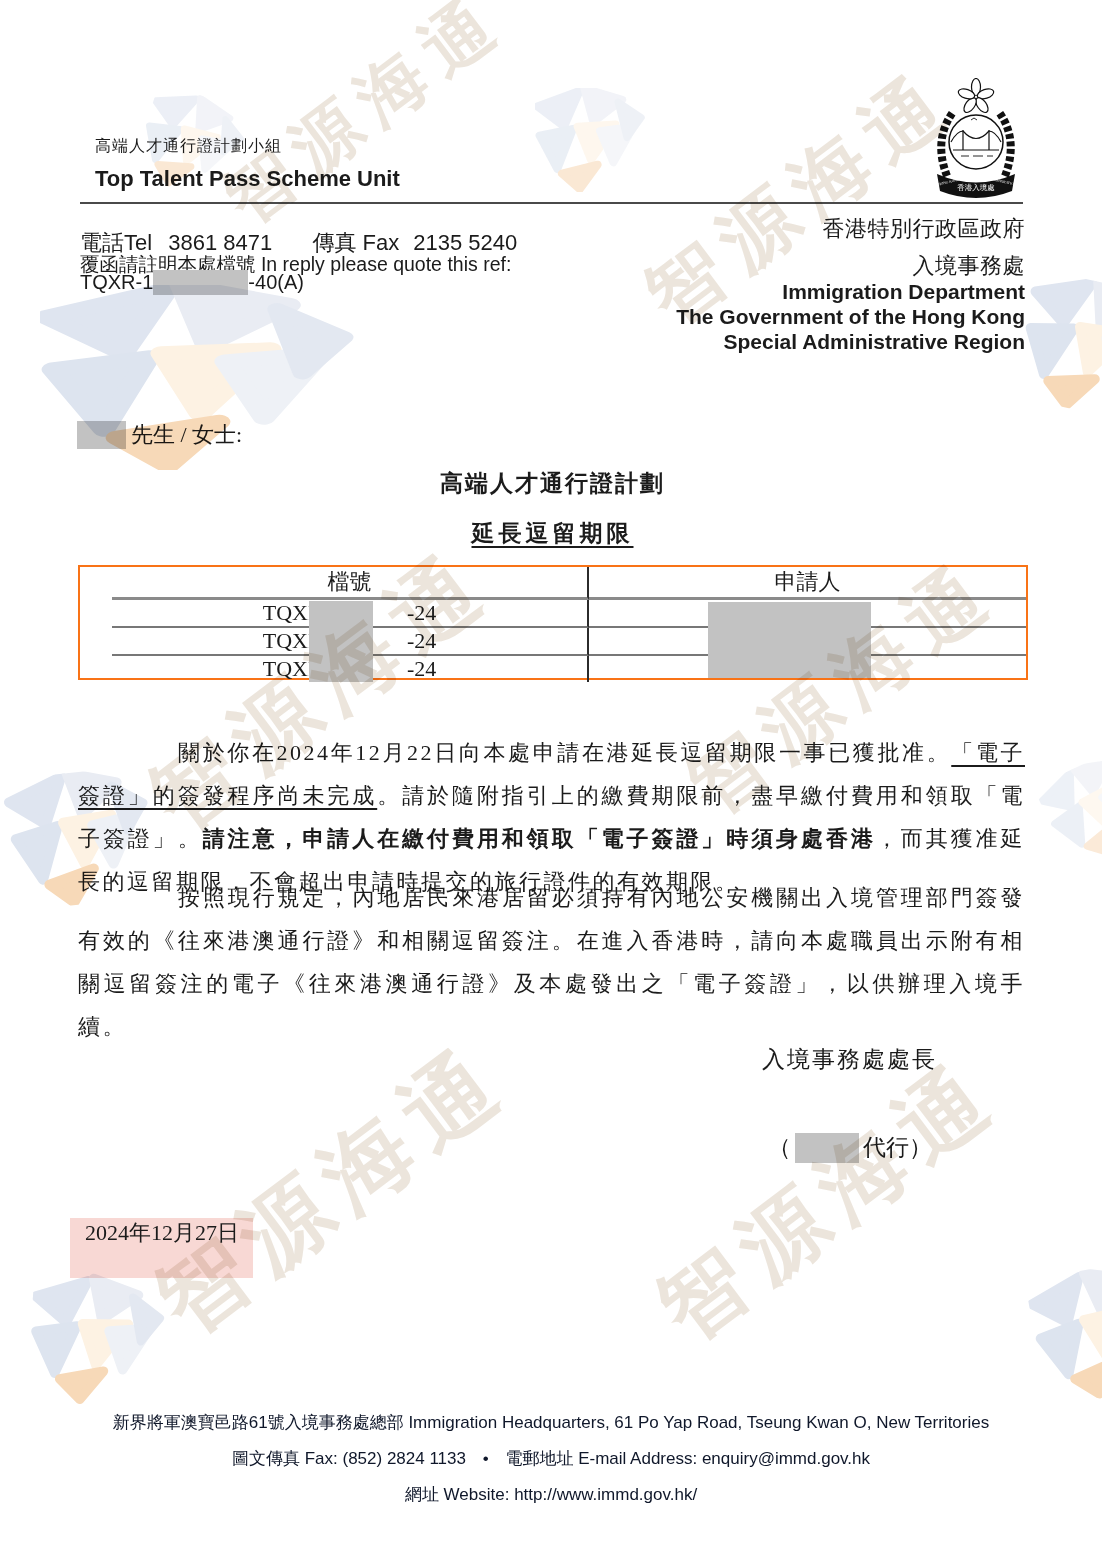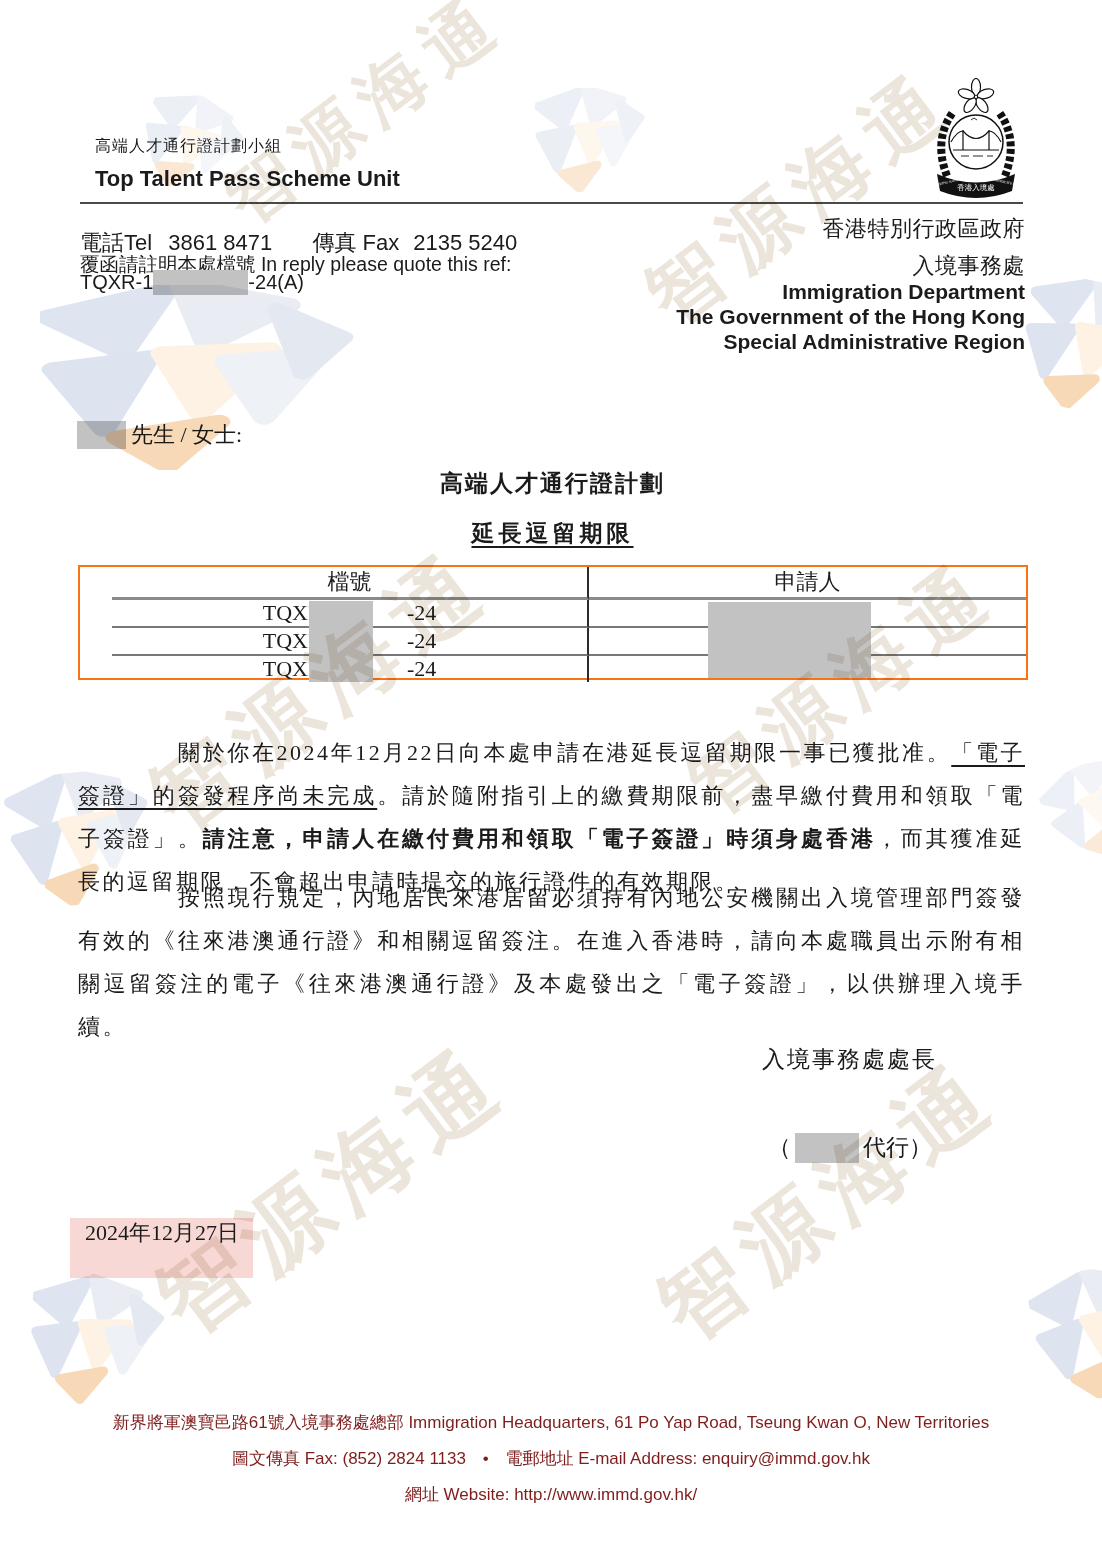--- a/index.html
+++ b/index.html
@@ -54,21 +54,21 @@
   .p1{top:731px;}
   .p2{top:876px;}
   .useg{text-decoration:underline;text-underline-offset:5px;text-decoration-thickness:1.5px;}
   .bseg{font-weight:bold;}
 
   .sig-title{left:762px;top:1044px;font-size:23px;letter-spacing:2px;}
   .sig-row{left:768px;top:1132px;display:flex;align-items:center;font-size:23px;}
   .sig-row .redact{width:64px;height:30px;margin:0 4px;}
 
   
-  .footer-line{left:0;width:1102px;text-align:center;font-size:17px;color:#7f1d1d;
+  .footer-line{left:0;width:1102px;text-align:center;font-size:17px;color:#0f172a;
                font-family:"Liberation Sans","DejaVu Sans",sans-serif;}
   .f1{top:1411px;}
   .f2{top:1447px;}
   .f3{top:1483px;}
   .f2 .sep{margin:0 12px;}
 </style>
 </head>
 <body>
 
 <div class="page">
@@ -80,21 +80,21 @@
   <div class="abs contact1 sans">
     <span>電話Tel</span>
     <span style="margin-left:10px;">3861 8471</span>
     <span style="margin-left:34px;">傳真 Fax</span>
     <span style="margin-left:8px;">2135 5240</span>
   </div>
   <div class="abs contact2 sans">覆函請註明本處檔號 In reply please quote this ref:</div>
   <div class="abs refline sans">
     <span>TQXR-1</span>
     <span class="redact" style="width:95px;height:25px;"></span>
-    <span>-24(A)</span>
+    <span>-40(A)</span>
   </div>
 
   <svg class="abs emblem" width="102" height="126" viewBox="0 0 102 126">
     <g stroke="#111" fill="#fff" stroke-width="1.2">
       <ellipse cx="51" cy="9" rx="4.5" ry="8.5"></ellipse>
       <ellipse cx="51" cy="9" rx="4.5" ry="8.5" transform="rotate(72 51 19)"></ellipse>
       <ellipse cx="51" cy="9" rx="4.5" ry="8.5" transform="rotate(144 51 19)"></ellipse>
       <ellipse cx="51" cy="9" rx="4.5" ry="8.5" transform="rotate(216 51 19)"></ellipse>
       <ellipse cx="51" cy="9" rx="4.5" ry="8.5" transform="rotate(288 51 19)"></ellipse>
     </g>

